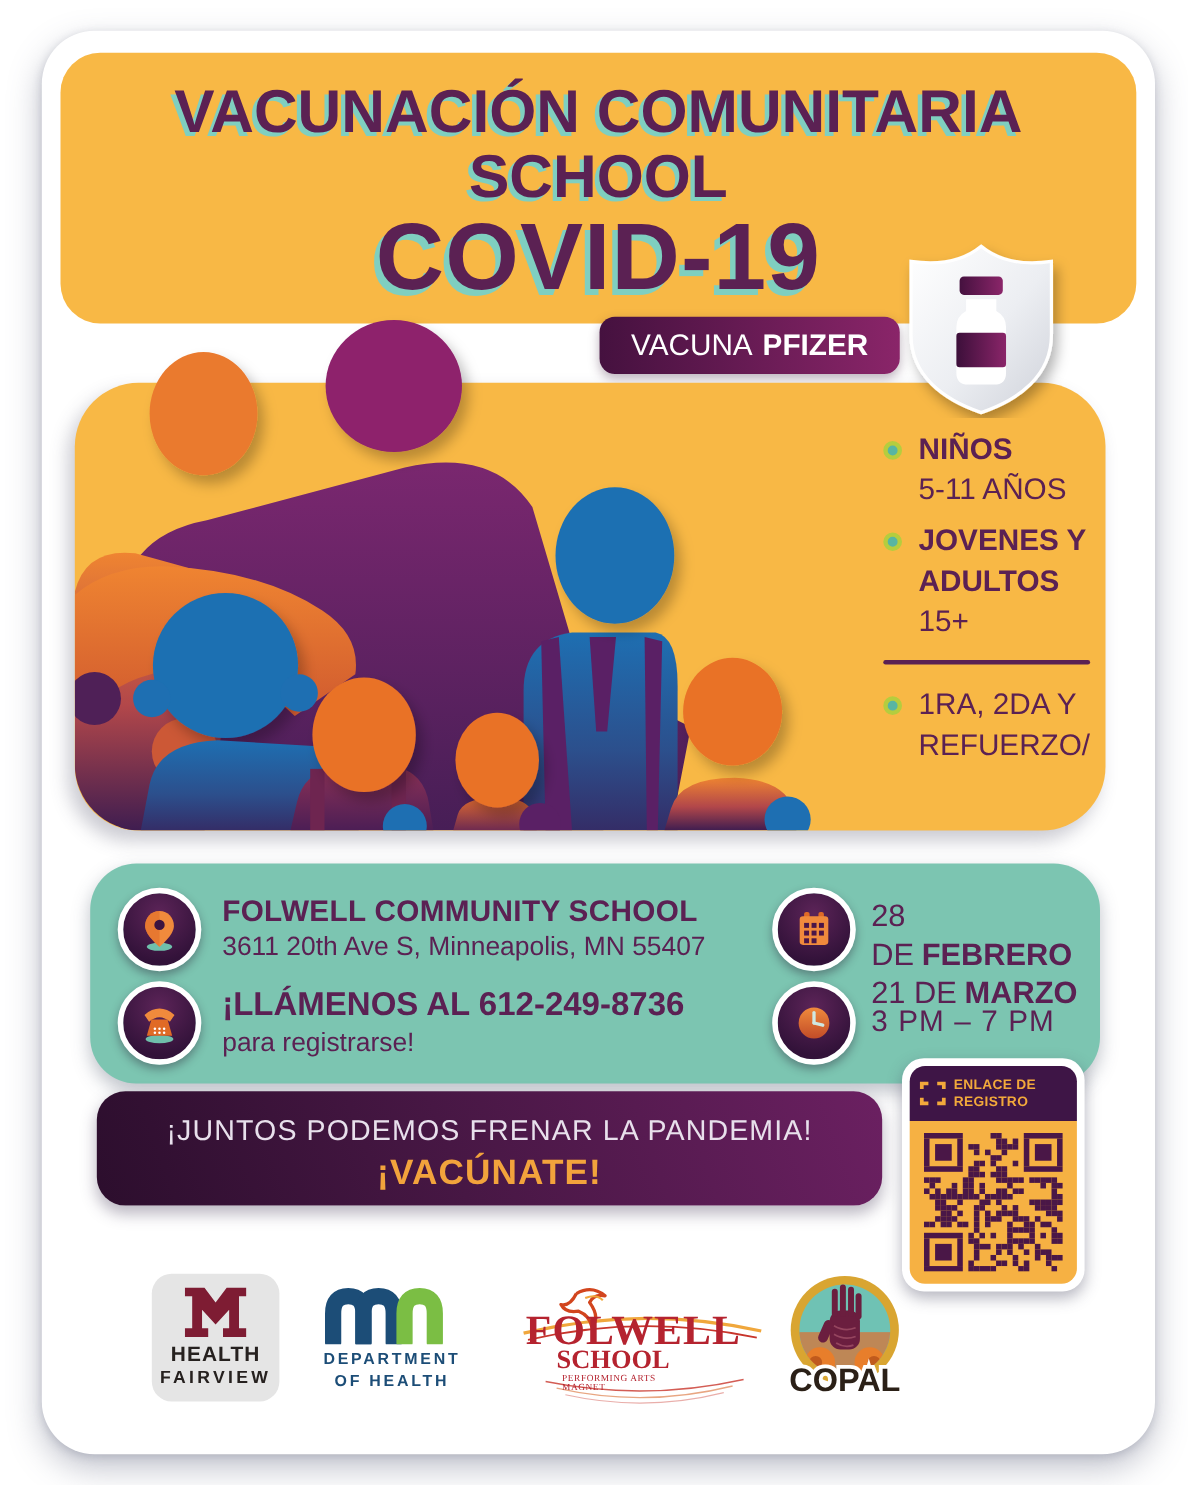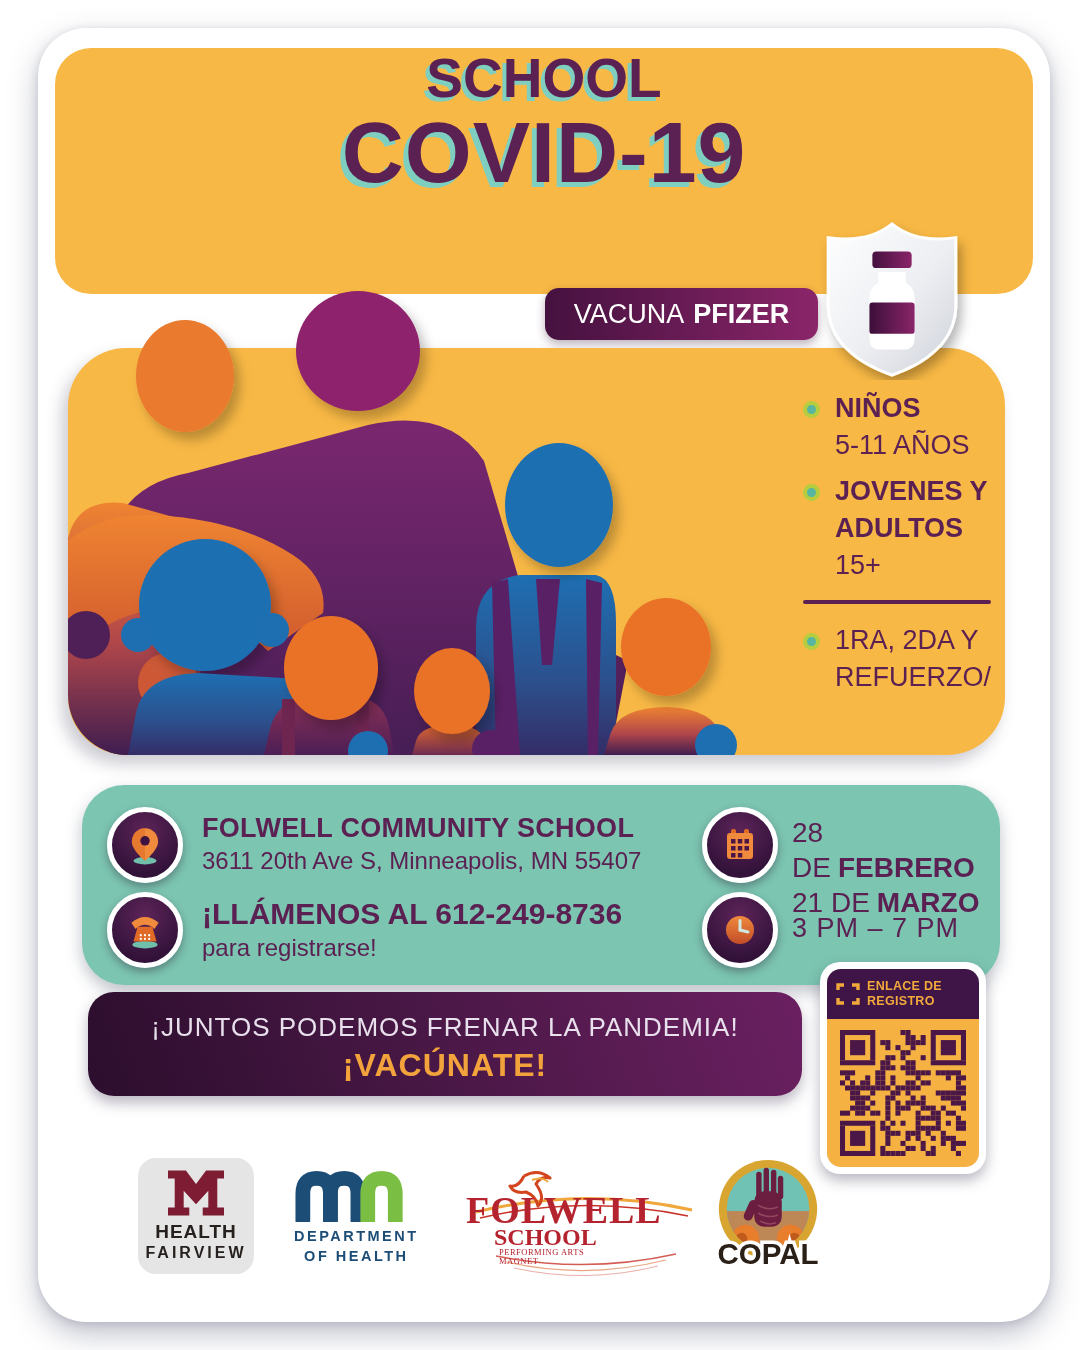--- a/index.html
+++ b/index.html
@@ -75,20 +75,21 @@
   .fol-tag{font-family:"Liberation Serif","DejaVu Serif",serif;color:#B5232F;font-size:8.5px;
     line-height:9px;margin-left:5px;letter-spacing:.5px;}
   .copal{left:648px;top:1126px;width:164px;height:162px;display:flex;flex-direction:column;align-items:center;}
 </style>
 </head>
 <body>
 
 <div class="card">
 
   <div class="abs header">
+    <div class="t1">VACUNACIÓN COMUNITARIA</div>
     <div class="t2">SCHOOL</div>
     <div class="t3">COVID-19</div>
   </div>
 
   <div class="abs badge">
     <span>VACUNA</span>
     <b>PFIZER</b>
   </div>
 
   <svg class="abs shield" viewBox="0 0 160 165">
@@ -559,21 +560,21 @@
       <g fill="none">
         <path d="M10,42 Q118,16 226,40" stroke="#F0A73C" stroke-width="3"></path>
         <path d="M14,48 Q118,24 222,46" stroke="#C8352B" stroke-width="1.6"></path>
         <path d="M30,86 Q120,104 210,84" stroke="#C8352B" stroke-width="1.4" opacity=".8"></path>
         <path d="M40,92 Q120,110 200,90" stroke="#D96A2E" stroke-width="1.2" opacity=".6"></path>
         <path d="M48,98 Q120,114 192,96" stroke="#C8352B" stroke-width="1" opacity=".4"></path>
         <path d="M58,6 q14,-8 26,2 q-10,-2 -14,6 q10,14 2,22 q-2,-10 -12,-14 q-12,2 -16,-6 q8,2 14,-10" stroke="#D2451E" stroke-width="3" stroke-linejoin="round"></path>
         <path d="M66,10 q10,-4 16,2" stroke="#F0A73C" stroke-width="2"></path>
       </g>
     </svg>
-    <div style="position:relative;margin-top:22px;">
+    <div style="position:relative;margin-top:22px;margin-left:12px;">
       <div class="fol-name">FOLWELL</div>
       <div class="fol-row">
         <div class="fol-school">SCHOOL</div>
         <div class="fol-tag">
           <div>PERFORMING ARTS</div>
           <div>MAGNET</div>
         </div>
       </div>
     </div>
   </div>

